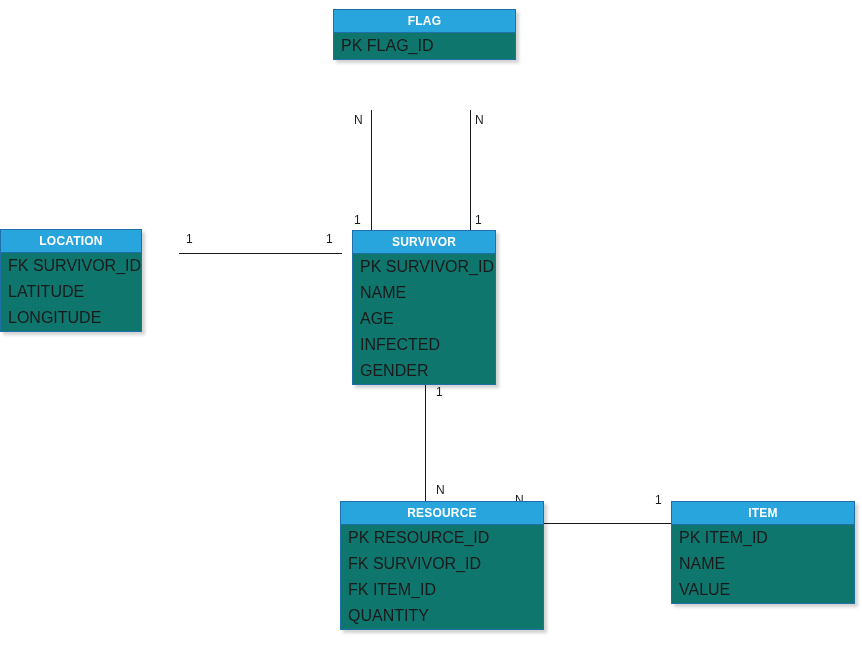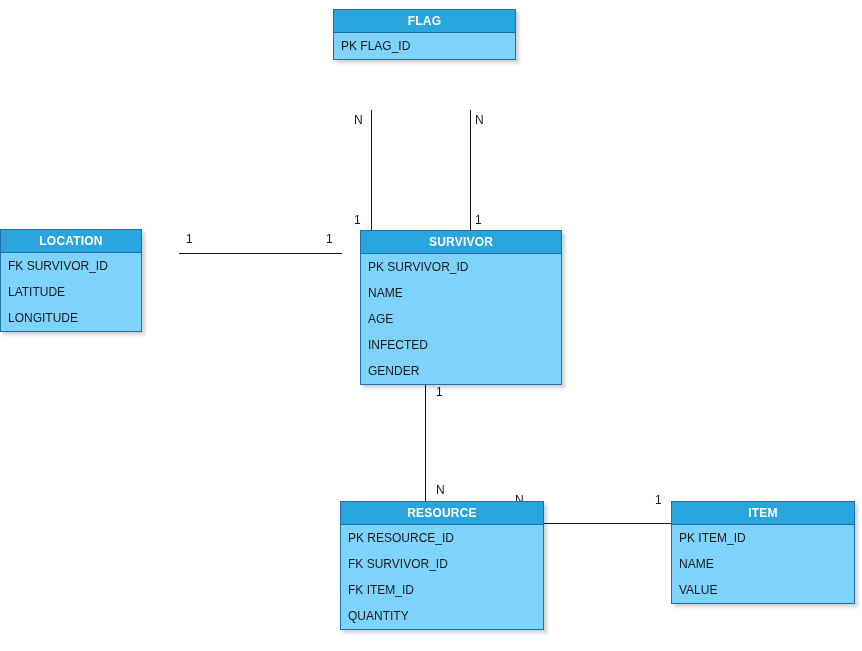--- a/index.html
+++ b/index.html
@@ -18,21 +18,21 @@
     position: relative;
     width: 862px;
     height: 651px;
     overflow: hidden;
   }
 
   
   .entity {
     position: absolute;
     box-sizing: border-box;
-    background: #7dd3fc;
+    background: #0f766e;
     border: 1px solid #1f6fa8;
     box-shadow: 3px 3px 3px rgba(0,0,0,0.18);
   }
   .entity-title {
     height: 22px;
     line-height: 22px;
     background: #29a5dd;
     color: #ffffff;
     font-size: 12px;
     font-weight: bold;
@@ -42,21 +42,21 @@
     overflow: hidden;
     white-space: nowrap;
   }
   .entity-body {
     padding: 0;
   }
   .attr {
     height: 26px;
     line-height: 26px;
     padding-left: 7px;
-    font-size: 12px;
+    font-size: 16px;
     color: #1a1a1a;
     white-space: nowrap;
     overflow: hidden;
   }
 
   
   .edge-v {
     position: absolute;
     width: 0;
     border-left: 1px solid #16191c;
@@ -108,21 +108,21 @@
 
   <div class="entity" style="left:0; top:229px; width:142px;">
     <div class="entity-title">LOCATION</div>
     <div class="entity-body">
       <div class="attr">FK SURVIVOR_ID</div>
       <div class="attr">LATITUDE</div>
       <div class="attr">LONGITUDE</div>
     </div>
   </div>
 
-  <div class="entity" style="left:360px; top:230px; width:202px;">
+  <div class="entity" style="left:352px; top:230px; width:144px;">
     <div class="entity-title">SURVIVOR</div>
     <div class="entity-body">
       <div class="attr">PK SURVIVOR_ID</div>
       <div class="attr">NAME</div>
       <div class="attr">AGE</div>
       <div class="attr">INFECTED</div>
       <div class="attr">GENDER</div>
     </div>
   </div>
 

